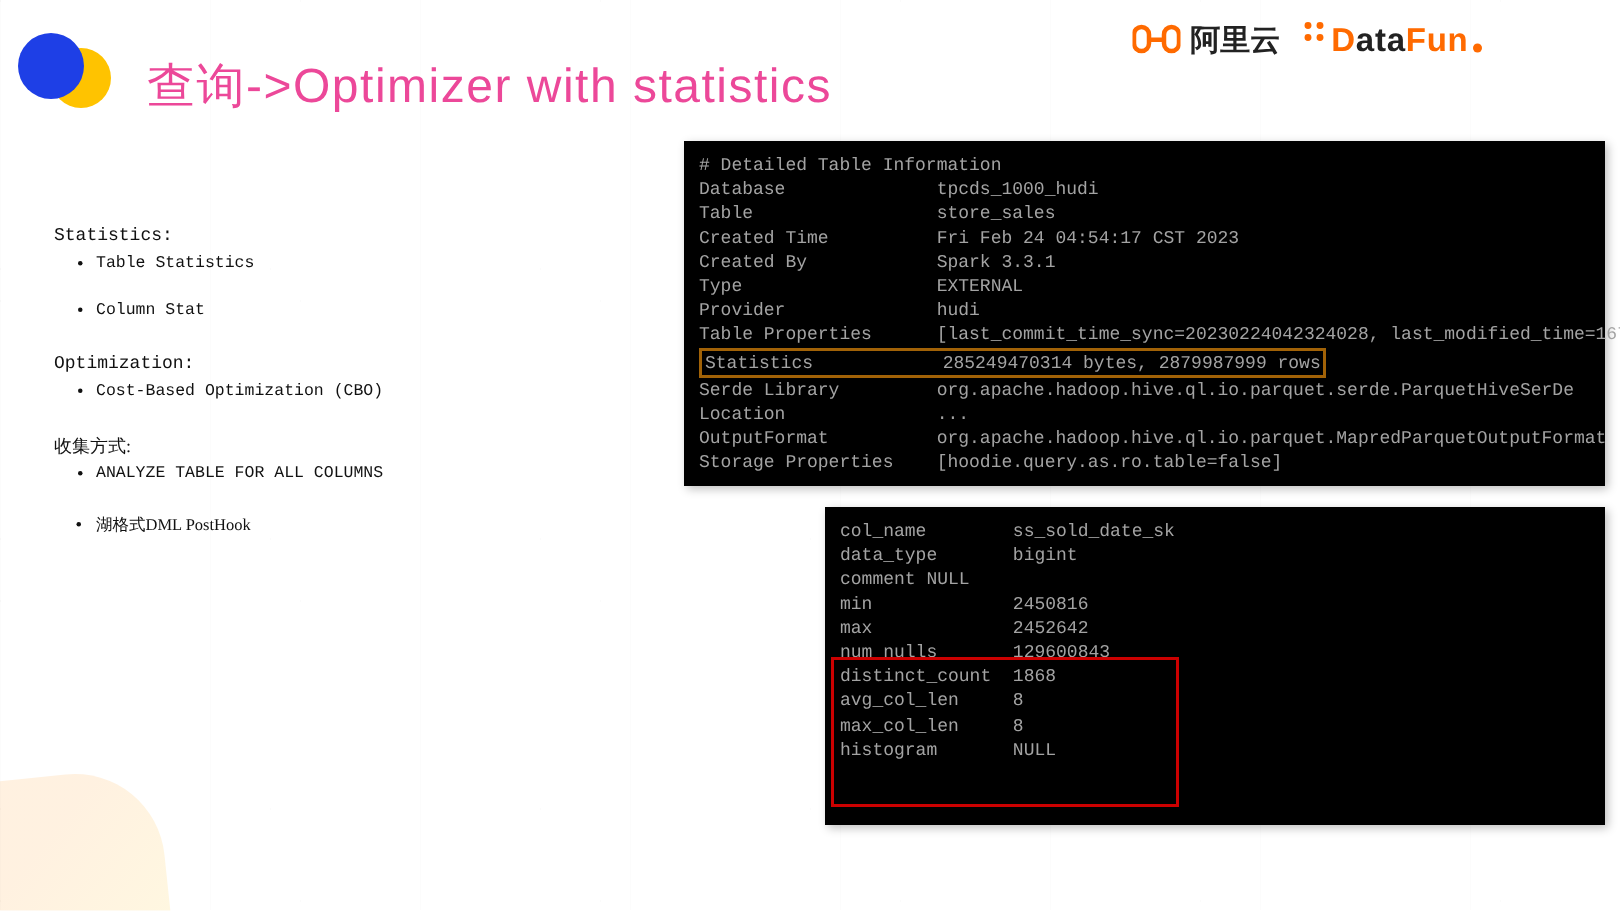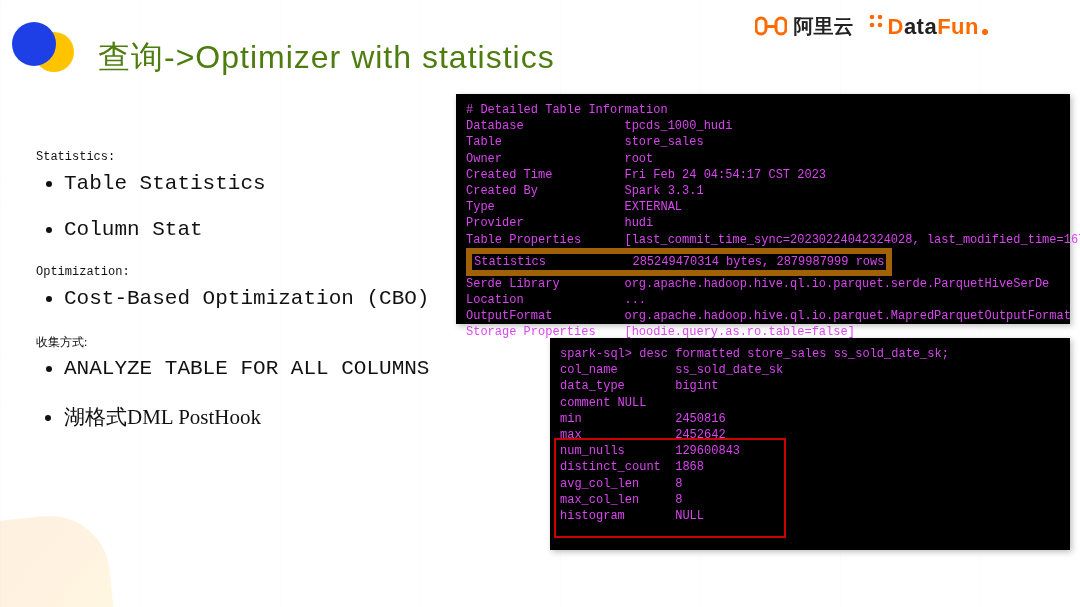--- a/index.html
+++ b/index.html
@@ -26,34 +26,34 @@
   
   .brands { position: absolute; top: 12px; right: 20px; display: flex; align-items: center; gap: 14px; }
   .aliyun { display: flex; align-items: center; gap: 6px; color: #FF6A00; font-weight: 700; }
   .aliyun svg { display: block; }
   .datafun { display: flex; align-items: baseline; font-weight: 800; font-size: 22px; letter-spacing: .5px; }
   .datafun .d1 { color: #FF6A00; }
   .datafun .d2 { color: #222; }
   .datafun .dot { width: 6px; height: 6px; background: #FF6A00; border-radius: 50%; display:inline-block; margin-left:3px; transform: translateY(1px); }
 
   
-  .title { position: absolute; left: 98px; top: 36px; font-size: 32px; color: #4d7c0f; letter-spacing: 1px; }
+  .title { position: absolute; left: 98px; top: 36px; font-size: 32px; color: #ec4899; letter-spacing: 1px; }
 
   
   .content { position: absolute; left: 36px; top: 148px; width: 400px; color: #111; font-size: 17px; line-height: 1.5; }
   .content .heading { font-family: "Courier New", monospace; font-size: 12px; margin-top: 18px; }
   .content .heading:first-child { margin-top: 0; }
   .content ul { list-style: disc; padding-left: 28px; margin-top: 2px; }
-  .content li { font-family: "Courier New", monospace; font-size: 21px; margin: 2px 0; }
+  .content li { font-family: "Courier New", monospace; font-size: 11px; margin: 2px 0; }
   .content .cn { font-family: "Microsoft YaHei","SimSun",serif; }
 
   
-  .term { position: absolute; background: #000; color: #d946ef; font-family: Menlo, Consolas, "Courier New", monospace; font-size: 12px; line-height: 1.35; padding: 8px 10px; box-shadow: 2px 2px 6px rgba(0,0,0,.25); }
+  .term { position: absolute; background: #000; color: #a3a3a3; font-family: Menlo, Consolas, "Courier New", monospace; font-size: 12px; line-height: 1.35; padding: 8px 10px; box-shadow: 2px 2px 6px rgba(0,0,0,.25); }
   .term .row { white-space: pre; }
-  .term .hl { display: inline-block; border: 6px solid #a16207; padding: 0 2px; }
+  .term .hl { display: inline-block; border: 2px solid #a16207; padding: 0 2px; }
 
   .term-top { left: 456px; top: 94px; width: 614px; height: 230px; }
   .term-bottom { left: 550px; top: 338px; width: 520px; height: 212px; }
   .term-bottom .highlight-box {
     position: absolute;
     border: 2px solid #cc0000;
     left: 4px; top: 100px;
     width: 232px; height: 100px;
     pointer-events: none;
   }
@@ -125,38 +125,36 @@
     <ul style="margin-top:18px">
       <li class="cn">湖格式DML PostHook</li>
     </ul>
   </div>
 
   <div class="term term-top">
     <div class="row"># Detailed Table Information</div>
     <div id="tt-rows">
         <div class="row">Database              tpcds_1000_hudi</div>
         <div class="row">Table                 store_sales</div>
-        <div class="row">Owner                 root</div>
         <div class="row">Created Time          Fri Feb 24 04:54:17 CST 2023</div>
         <div class="row">Created By            Spark 3.3.1</div>
         <div class="row">Type                  EXTERNAL</div>
         <div class="row">Provider              hudi</div>
         <div class="row">Table Properties      [last_commit_time_sync=20230224042324028, last_modified_time=1677185657]</div>
       </div>
     <div class="row"><span class="hl" id="tt-stats">Statistics            285249470314 bytes, 2879987999 rows</span></div>
     <div id="tt-rows2">
         <div class="row">Serde Library         org.apache.hadoop.hive.ql.io.parquet.serde.ParquetHiveSerDe</div>
         <div class="row">Location              ...</div>
         <div class="row">OutputFormat          org.apache.hadoop.hive.ql.io.parquet.MapredParquetOutputFormat</div>
         <div class="row">Storage Properties    [hoodie.query.as.ro.table=false]</div>
       </div>
   </div>
 
   <div class="term term-bottom">
-    <div class="row">spark-sql&gt; desc formatted store_sales ss_sold_date_sk;</div>
     <div id="tb-rows">
         <div class="row">col_name        ss_sold_date_sk</div>
         <div class="row">data_type       bigint</div>
         <div class="row">comment NULL</div>
         <div class="row">min             2450816</div>
         <div class="row">max             2452642</div>
         <div class="row">num_nulls       129600843</div>
         <div class="row">distinct_count  1868</div>
         <div class="row">avg_col_len     8</div>
         <div class="row">max_col_len     8</div>

